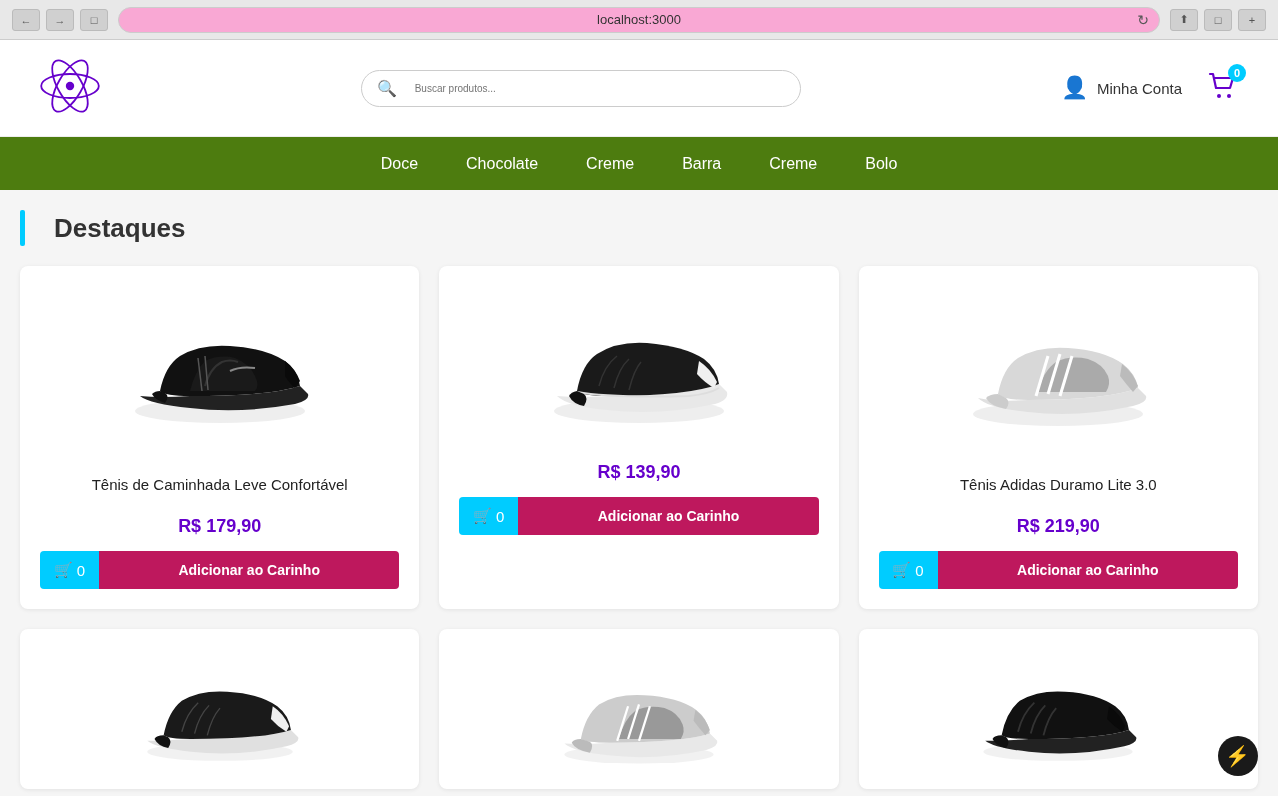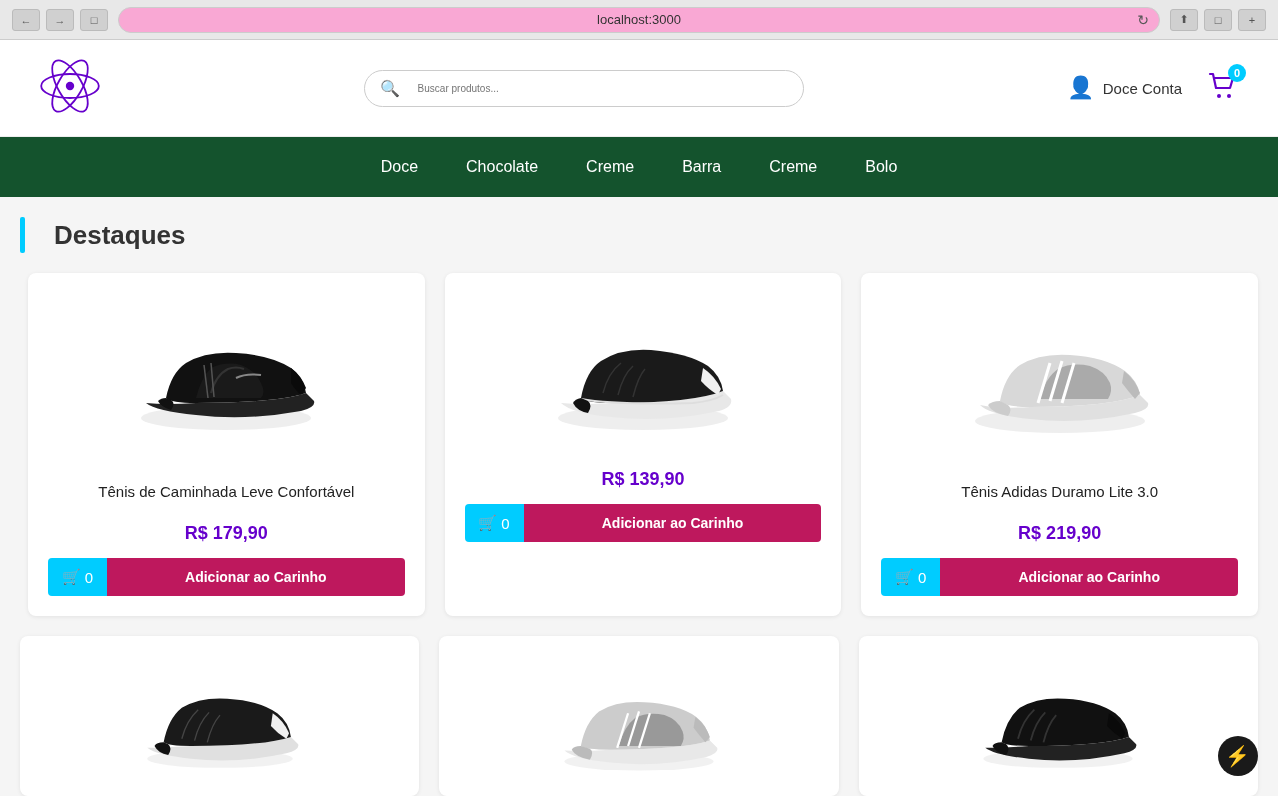--- a/index.html
+++ b/index.html
@@ -83,27 +83,27 @@
       color: white;
       border-radius: 50%;
       width: 18px; height: 18px;
       font-size: 11px;
       display: flex; align-items: center; justify-content: center;
       font-weight: bold;
     }
 
     
     .nav-bar {
-      background: #14532d;
+      background: #4d7c0f;
       padding: 0 40px;
       display: flex;
       align-items: center;
       justify-content: center;
       gap: 48px;
-      height: 60px;
+      height: 53px;
     }
     .nav-item {
       color: white;
       font-size: 16px;
       cursor: pointer;
       text-decoration: none;
       padding: 8px 0;
     }
 
     
@@ -123,21 +123,20 @@
       font-size: 26px;
       font-weight: bold;
       color: #333;
     }
 
     
     .products-grid {
       display: grid;
       grid-template-columns: repeat(3, 1fr);
       gap: 20px;
-      margin-left: 8px;
     }
     .product-card {
       background: white;
       border-radius: 8px;
       padding: 20px;
       display: flex;
       flex-direction: column;
       align-items: center;
       box-shadow: 0 1px 4px rgba(0,0,0,0.08);
     }
@@ -254,21 +253,21 @@
   </div>
 
   <div class="search-bar">
     <span class="search-icon">🔍</span>
     <input type="text" placeholder="Buscar produtos..." style="">
   </div>
 
   <div class="header-right">
     <div class="minha-conta">
       <span class="user-icon">👤</span>
-      <span>Doce Conta</span>
+      <span>Minha Conta</span>
     </div>
     <div class="cart-wrapper">
       <svg width="32" height="32" viewBox="0 0 32 32" fill="none" xmlns="http://www.w3.org/2000/svg">
         <path d="M4 4h3l3 14h14l3-10H9" stroke="#6600cc" stroke-width="2.2" fill="none" stroke-linecap="round" stroke-linejoin="round"></path>
         <circle cx="13" cy="26" r="2" fill="#6600cc"></circle>
         <circle cx="23" cy="26" r="2" fill="#6600cc"></circle>
       </svg>
       <div class="cart-badge">0</div>
     </div>
   </div>

